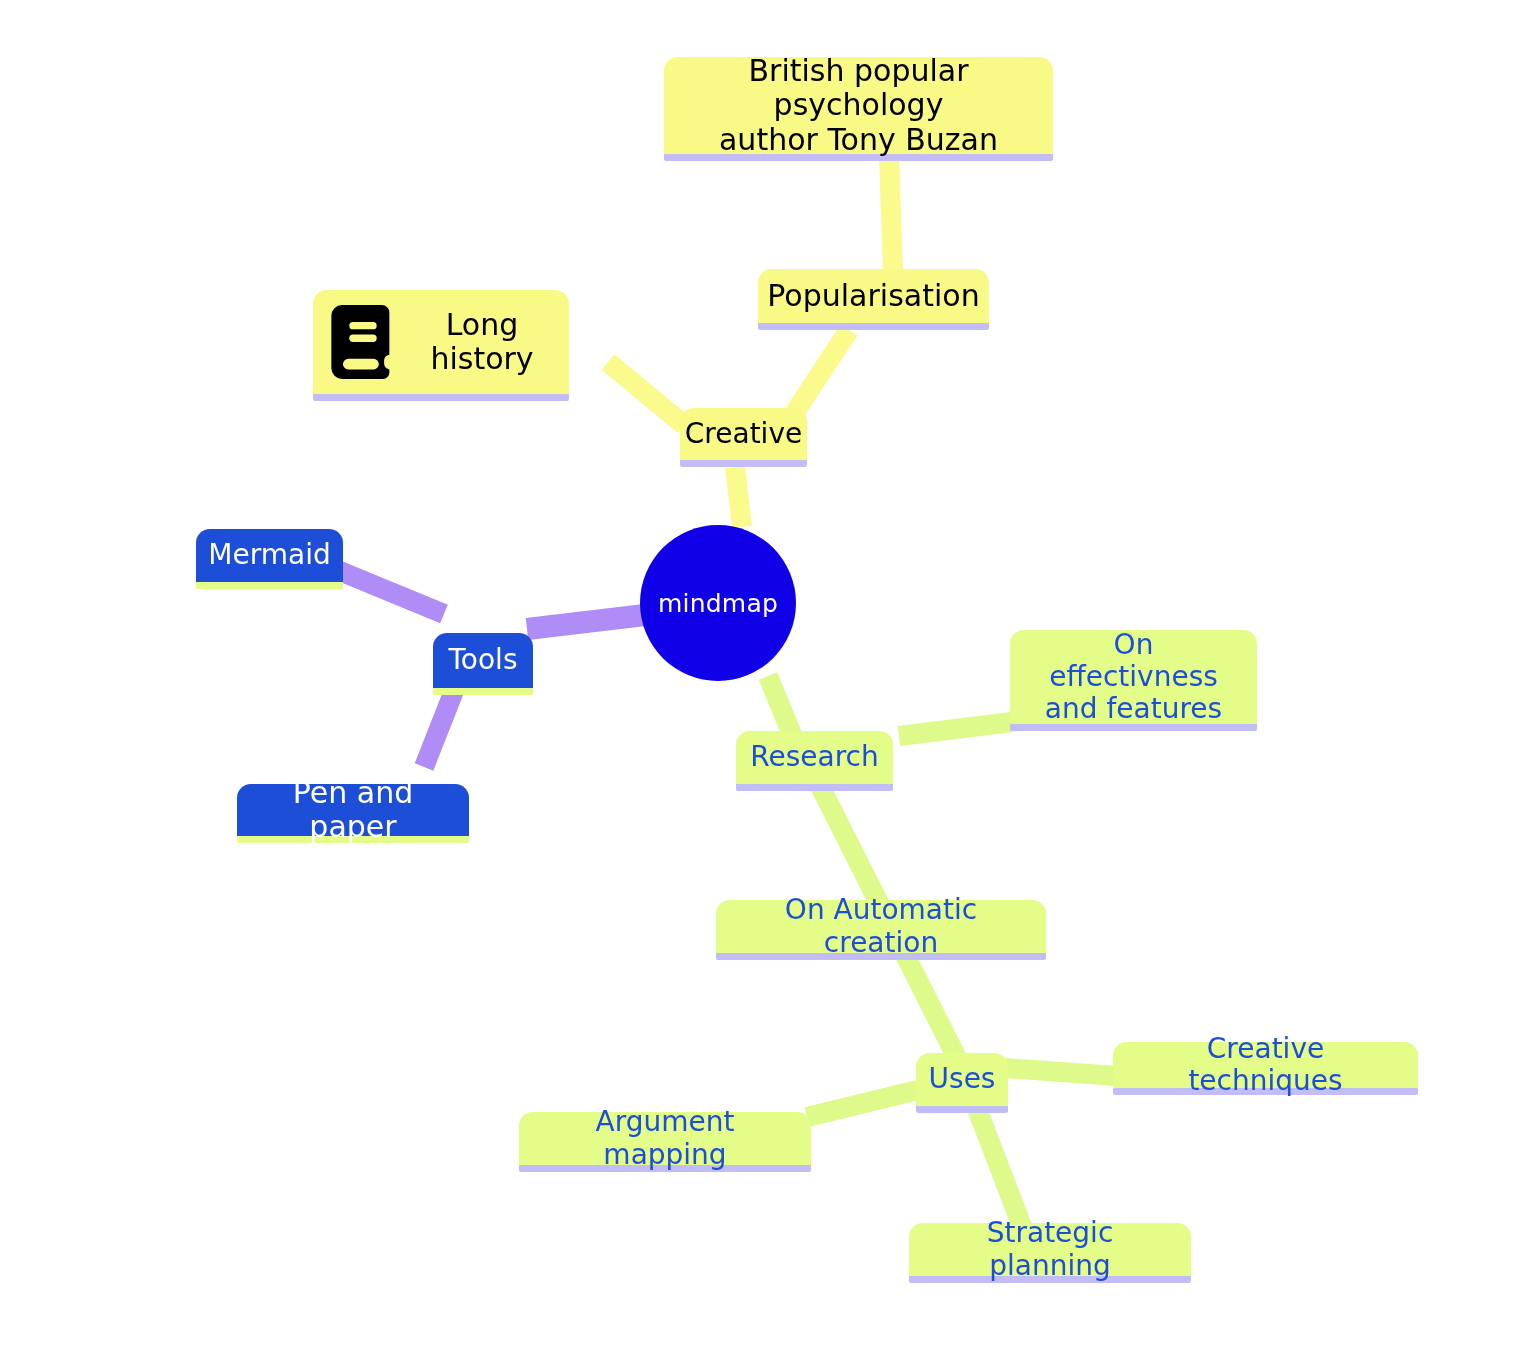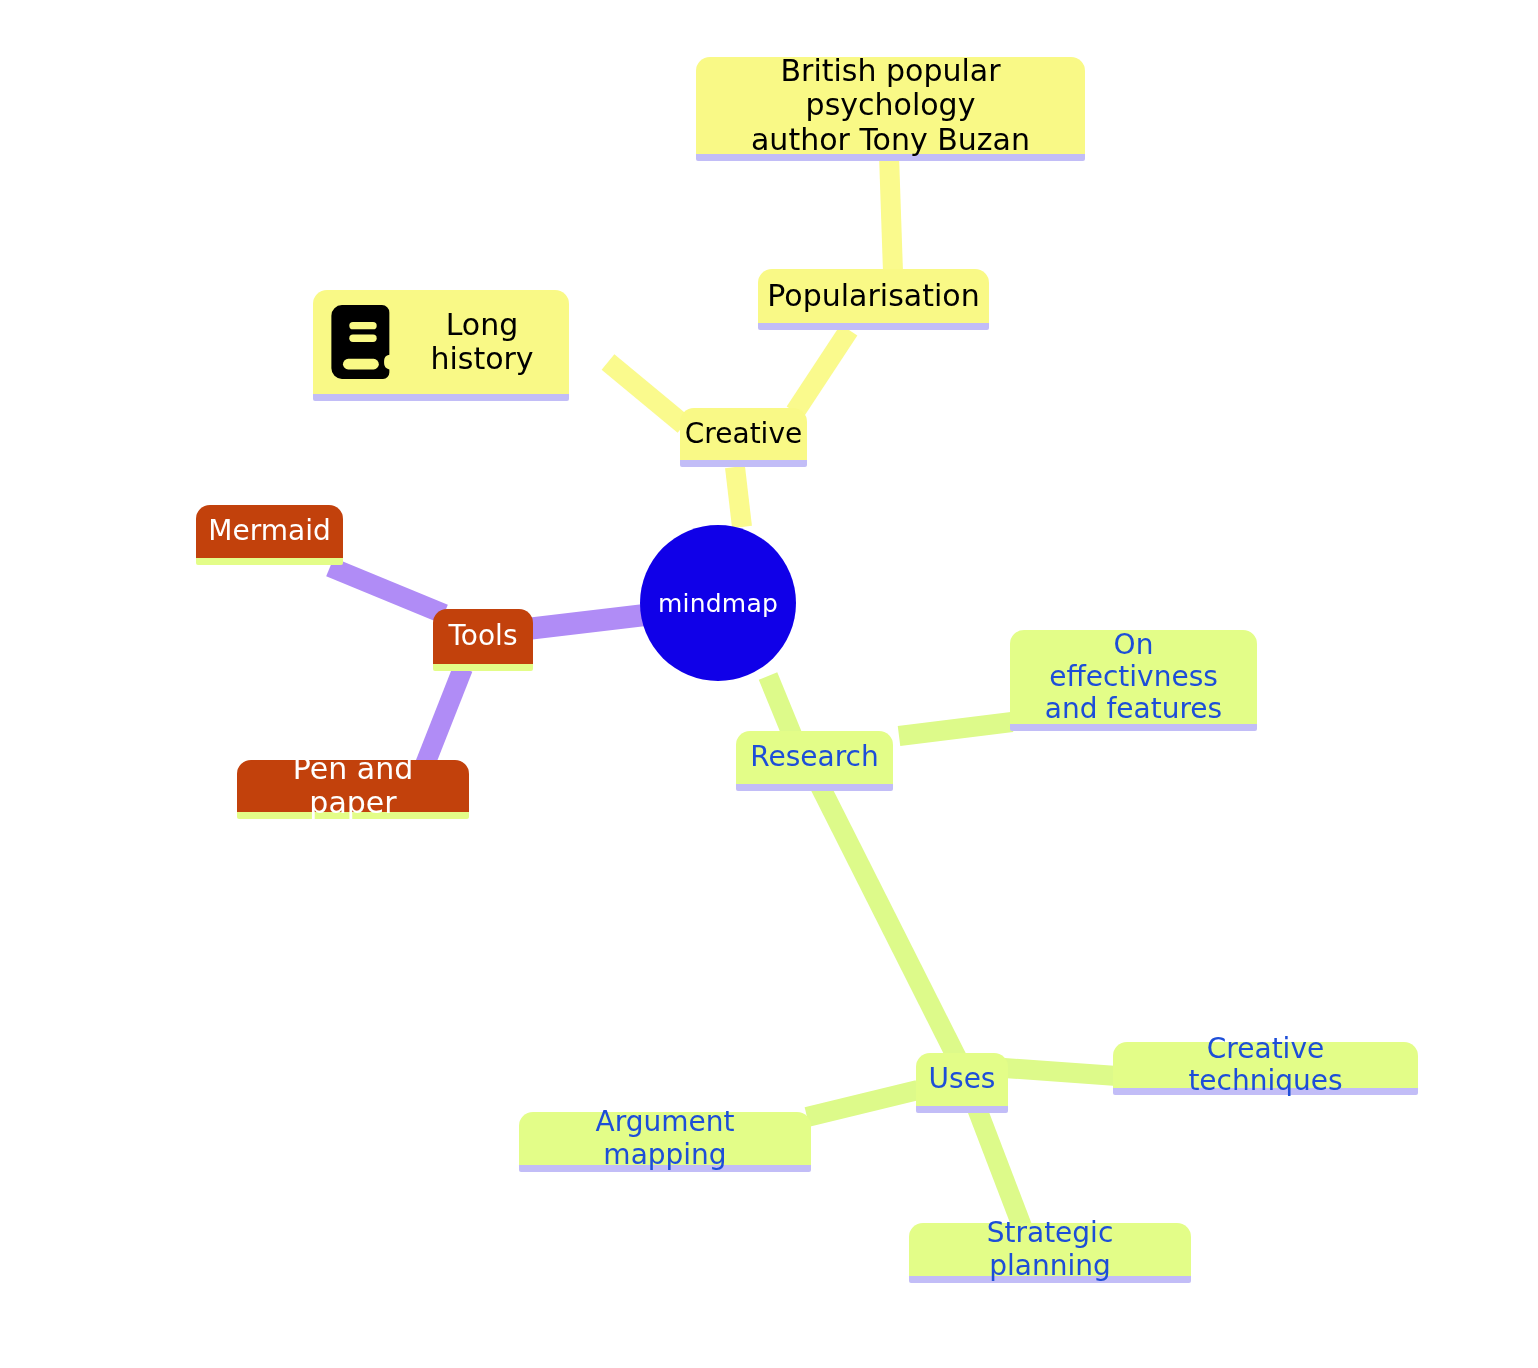--- a/index.html
+++ b/index.html
@@ -48,21 +48,21 @@
     text-align: center;
     line-height: 1.15;
     white-space: pre-line;
     font-weight: 400;
   }
   
   .n-yellow .body  { background: #f9f986; }
   .n-yellow .rule  { background: #c2bdf7; }
   .n-yellow .label { color: #000000; }
   
-  .n-purple .body  { background: #c2410c; }
+  .n-purple .body  { background: #1d4ed8; margin-top: 24px; }
   .n-purple .rule  { background: #e3fd88; }
   .n-purple .label { color: #ffffff; }
   
   .n-green .body   { background: #e3fd88; }
   .n-green .rule   { background: #c2bdf7; }
   .n-green .label  { color: #1d4ed8; }
 
   
   #root-node {
     position: absolute;
@@ -111,21 +111,21 @@
 
     <path d="M 820 786 L 958 1060" stroke="#ddfa8a" stroke-width="20" fill="none"></path>
 
     <path d="M 1004 1068 L 1117 1076" stroke="#ddfa8a" stroke-width="20" fill="none"></path>
 
     <path d="M 918 1090 L 807 1117" stroke="#ddfa8a" stroke-width="20" fill="none"></path>
 
     <path d="M 976 1106 L 1023 1229" stroke="#ddfa8a" stroke-width="20" fill="none"></path>
   </svg>
 
-  <div class="node n-yellow" style="left:696px; top:57px; width:389px; height:97px;border-radius:11px;">
+  <div class="node n-yellow" style="left:664px; top:57px; width:389px; height:97px;border-radius:11px;">
     <div class="body">
       <span class="label" style="font-size:30px;">British popular psychology
 author Tony Buzan</span>
     </div>
     <div class="rule"></div>
   </div>
 
   <div class="node n-yellow" style="left:313px; top:262px; width:256px; height:104px;margin-top:28px;">
     <div class="body">
       <svg class="icon-book" width="68" height="78" viewBox="0 0 64 74">
@@ -183,20 +183,26 @@
     <div class="rule"></div>
   </div>
 
   <div class="node n-green" style="left:736px; top:731px; width:157px; height:53px;border-radius:18px;">
     <div class="body">
       <span class="label" style="font-size:28px;">Research</span>
     </div>
     <div class="rule"></div>
   </div>
 
+  <div class="node n-green" style="left:716px; top:900px; width:330px; height:53px;">
+    <div class="body">
+      <span class="label" style="font-size:28px;">On Automatic creation</span>
+    </div>
+    <div class="rule"></div>
+  </div>
 
   <div class="node n-green" style="left:916px; top:1053px; width:92px; height:53px;">
     <div class="body">
       <span class="label" style="font-size:28px;">Uses</span>
     </div>
     <div class="rule"></div>
   </div>
 
   <div class="node n-green" style="left:1113px; top:1042px; width:305px; height:46px;">
     <div class="body">

